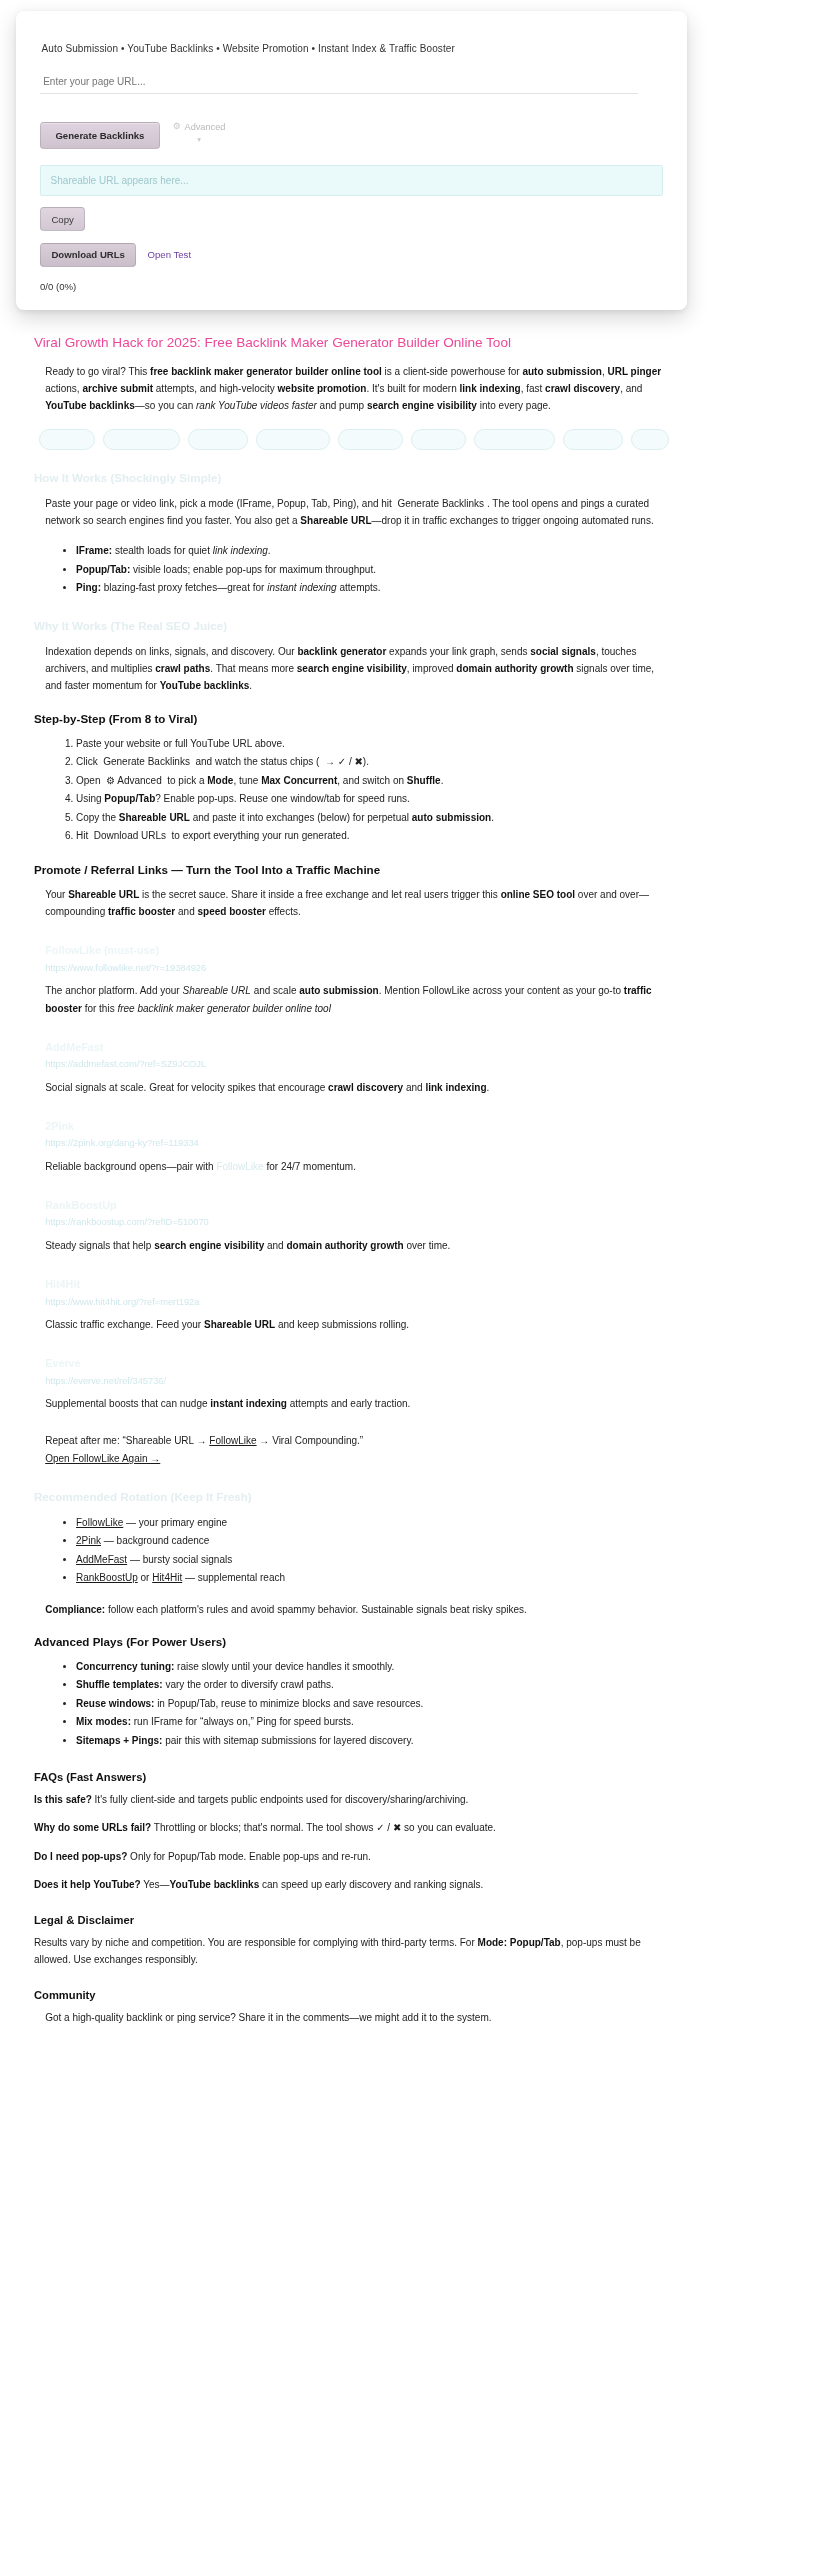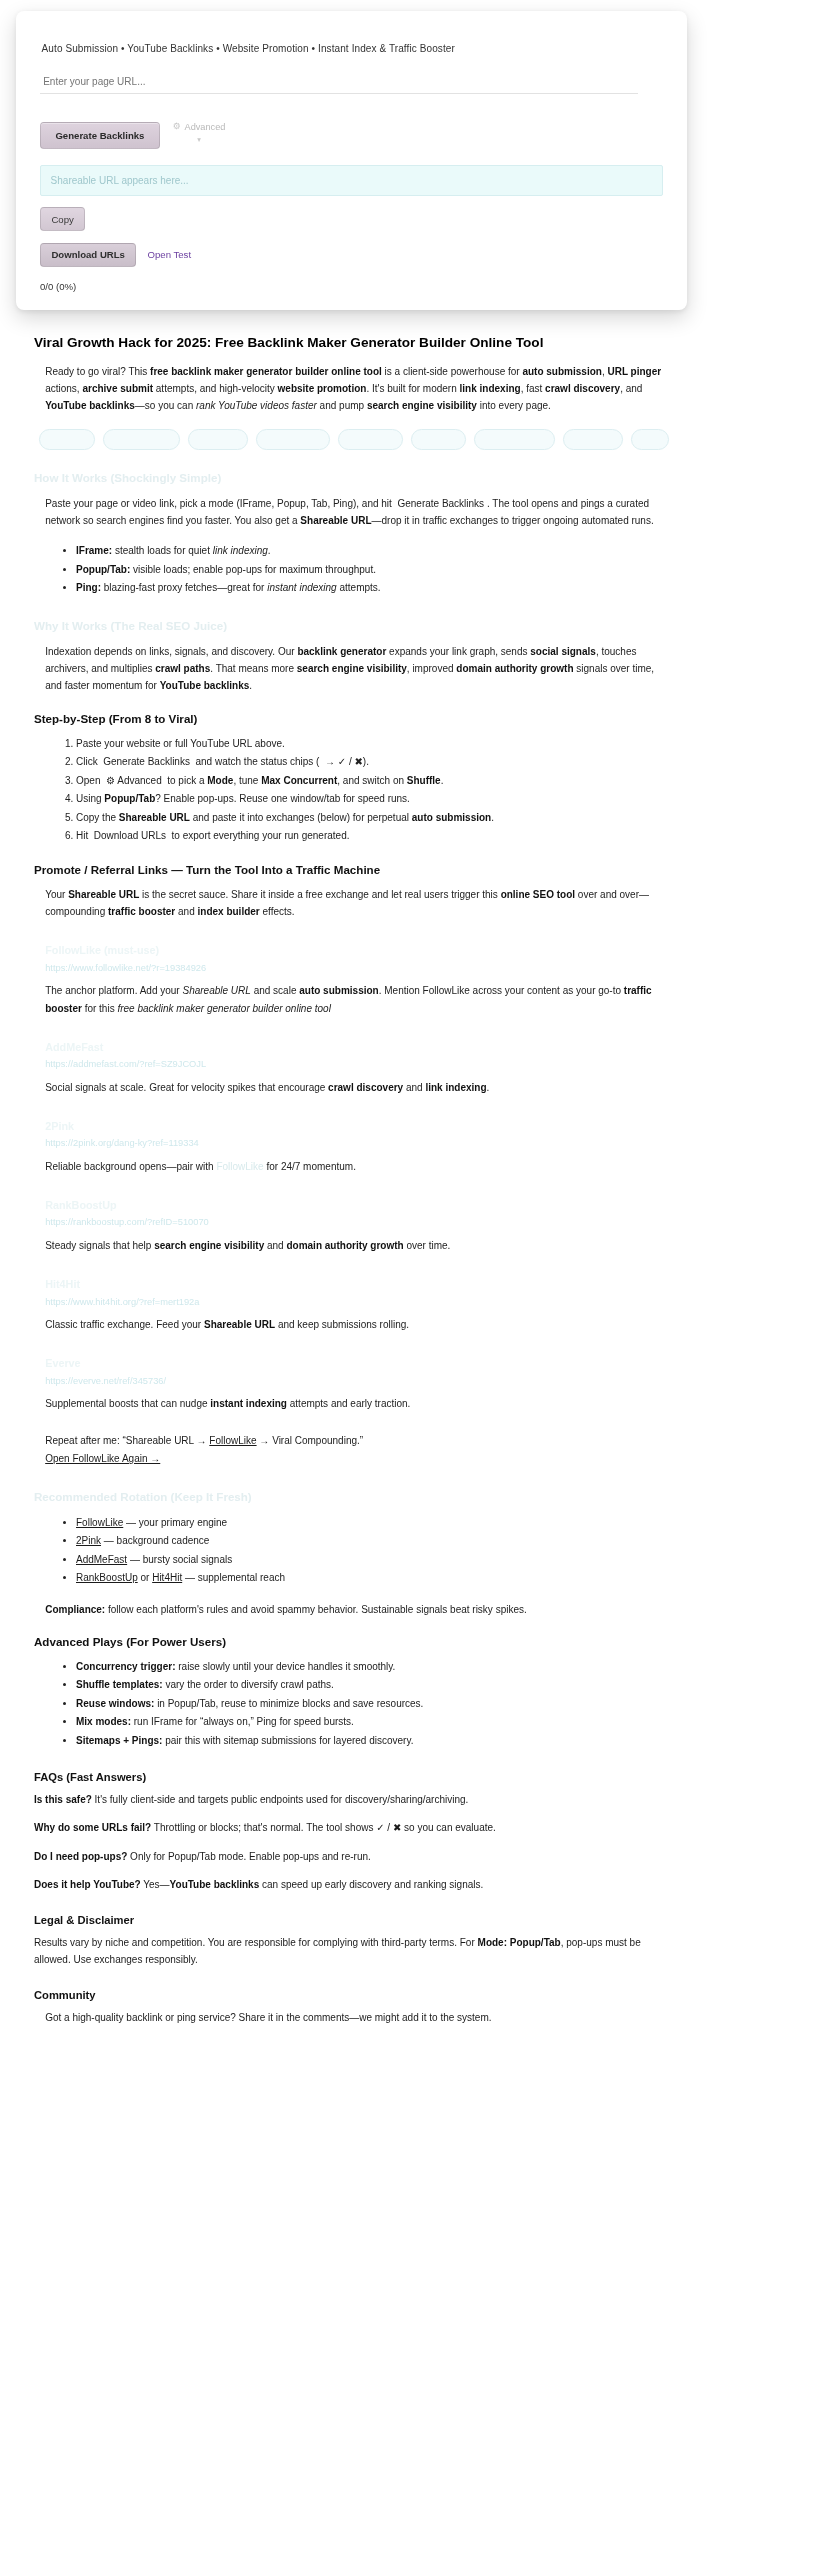--- a/index.html
+++ b/index.html
@@ -113,22 +113,22 @@
     margin-top: 14.4px;
     font-size: 9.6px;
     color: #333;
   }
 
   
   .article { padding: 14.4px 34px 32px 34px; }
   h1.title {
     font-size: 13.6px;
     margin: 11.2px 0 12.8px 0;
-    color: #000000;
-    font-weight: bold;
+    color: #ec4899;
+    font-weight: normal;
   }
   p.body {
     font-size: 10px;
     line-height: 1.72;
     color: #222;
     margin: 0 0 12.8px 0;
     padding-left: 11.2px;
   }
   strong { font-weight: bold; color:#111; }
   em { font-style: italic; }
@@ -286,21 +286,21 @@
       <li>Paste your website or full YouTube URL above.</li>
       <li>Click&nbsp; Generate Backlinks &nbsp;and watch the status chips (&nbsp; → ✓ / ✖).</li>
       <li>Open&nbsp; ⚙ Advanced &nbsp;to pick a <strong>Mode</strong>, tune <strong>Max Concurrent</strong>, and switch on <strong>Shuffle</strong>.</li>
       <li>Using <strong>Popup/Tab</strong>? Enable pop-ups. Reuse one window/tab for speed runs.</li>
       <li>Copy the <strong>Shareable URL</strong> and paste it into exchanges (below) for perpetual <strong>auto submission</strong>.</li>
       <li>Hit&nbsp; Download URLs &nbsp;to export everything your run generated.</li>
     </ol>
 
     <h2 class="sec">Promote / Referral Links — Turn the Tool Into a Traffic Machine</h2>
     <p class="body">
-      Your <strong>Shareable URL</strong> is the secret sauce. Share it inside a free exchange and let real users trigger this <strong>online SEO tool</strong> over and over—compounding <strong>traffic booster</strong> and <strong>index builder</strong> effects.
+      Your <strong>Shareable URL</strong> is the secret sauce. Share it inside a free exchange and let real users trigger this <strong>online SEO tool</strong> over and over—compounding <strong>traffic booster</strong> and <strong>speed booster</strong> effects.
     </p>
 
     <h3 class="anchor">FollowLike (must-use)</h3>
     <a class="ref-url" href="#">https://www.followlike.net/?r=19384926</a>
     <p class="body">
       The anchor platform. Add your <em>Shareable URL</em> and scale <strong>auto submission</strong>. Mention FollowLike across your content as your go-to <strong>traffic booster</strong> for this <em>free backlink maker generator builder online tool</em>
     </p>
 
     <h3 class="anchor">AddMeFast</h3>
     <a class="ref-url" href="#">https://addmefast.com/?ref=SZ9JCOJL</a>
@@ -344,21 +344,21 @@
       <li><a class="inline-link" href="#">AddMeFast</a><span> — bursty social signals</span></li>
       <li><a class="inline-link" href="#">RankBoostUp</a><span> or <a class="inline-link" href="#">Hit4Hit</a> — supplemental reach</span></li>
     </ul>
 
     <div class="compliance">
       <strong>Compliance:</strong> follow each platform's rules and avoid spammy behavior. Sustainable signals beat risky spikes.
     </div>
 
     <h2 class="sec">Advanced Plays (For Power Users)</h2>
     <ul class="bul">
-      <li><strong>Concurrency trigger:</strong> raise slowly until your device handles it smoothly.</li>
+      <li><strong>Concurrency tuning:</strong> raise slowly until your device handles it smoothly.</li>
       <li><strong>Shuffle templates:</strong> vary the order to diversify crawl paths.</li>
       <li><strong>Reuse windows:</strong> in Popup/Tab, reuse to minimize blocks and save resources.</li>
       <li><strong>Mix modes:</strong> run IFrame for “always on,” Ping for speed bursts.</li>
       <li><strong>Sitemaps + Pings:</strong> pair this with sitemap submissions for layered discovery.</li>
     </ul>
 
     <h2 class="small-sec">FAQs (Fast Answers)</h2>
     <p class="qa"><strong>Is this safe?</strong> It's fully client-side and targets public endpoints used for discovery/sharing/archiving.</p>
     <p class="qa"><strong>Why do some URLs fail?</strong> Throttling or blocks; that's normal. The tool shows ✓ / ✖ so you can evaluate.</p>
     <p class="qa"><strong>Do I need pop-ups?</strong> Only for Popup/Tab mode. Enable pop-ups and re-run.</p>

